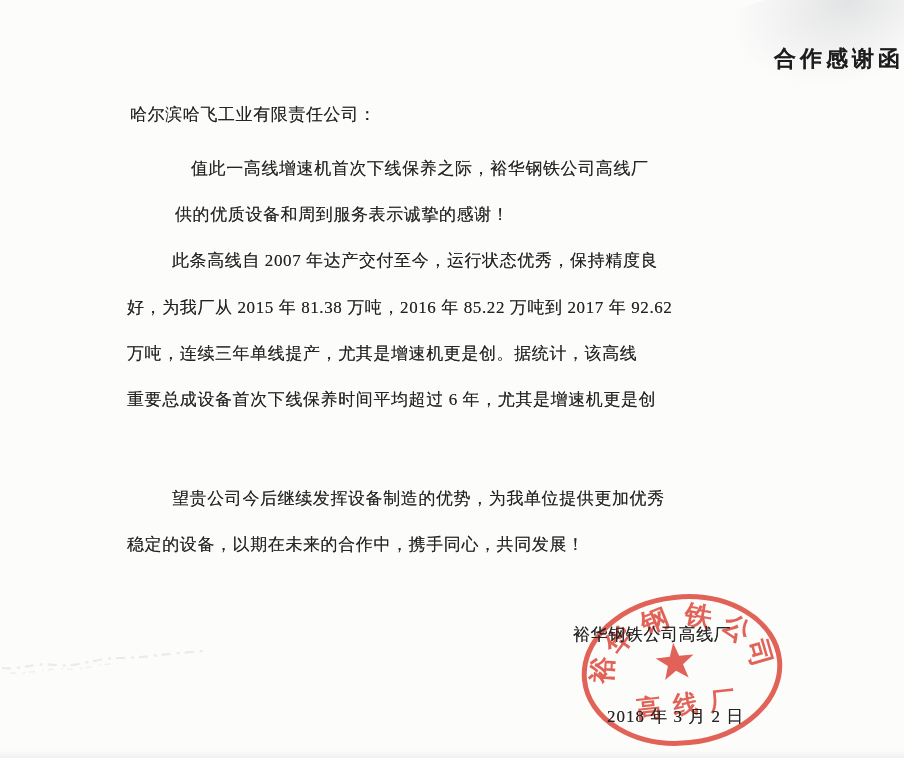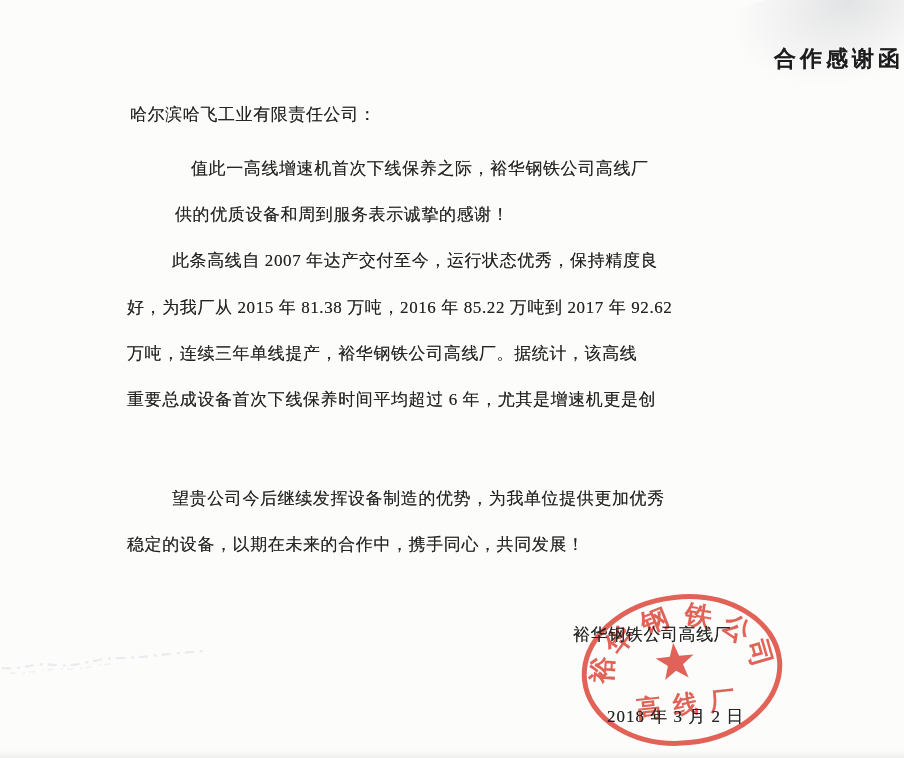--- a/index.html
+++ b/index.html
@@ -96,21 +96,21 @@
   <div class="smudge"></div>
 
   <div class="title">合作感谢函</div>
 
   <div class="line addressee">哈尔滨哈飞工业有限责任公司：</div>
 
   <div class="line l1">值此一高线增速机首次下线保养之际，裕华钢铁公司高线厂</div>
   <div class="line l2">供的优质设备和周到服务表示诚挚的感谢！</div>
   <div class="line l3">此条高线自 2007 年达产交付至今，运行状态优秀，保持精度良</div>
   <div class="line l4">好，为我厂从 2015 年 81.38 万吨，2016 年 85.22 万吨到 2017 年 92.62</div>
-  <div class="line l5">万吨，连续三年单线提产，裕华钢铁公司高线厂。据统计，该高线</div>
+  <div class="line l5">万吨，连续三年单线提产，尤其是增速机更是创。据统计，该高线</div>
   <div class="line l6">重要总成设备首次下线保养时间平均超过 6 年，尤其是增速机更是创</div>
   <div class="line l8">望贵公司今后继续发挥设备制造的优势，为我单位提供更加优秀</div>
   <div class="line signature">裕华钢铁公司高线厂</div>
 
   <div class="line l9">稳定的设备，以期在未来的合作中，携手同心，共同发展！</div>
   <div class="line dateline">2018 年 3 月 2 日</div>
 
   <svg class="stamp" viewBox="0 0 224 168" xmlns="http://www.w3.org/2000/svg">
     <g transform="rotate(-6 112 84)" opacity="0.85">
       <ellipse cx="112" cy="84" rx="98" ry="73" fill="none" stroke="#dd3a2c" stroke-width="5"></ellipse>

